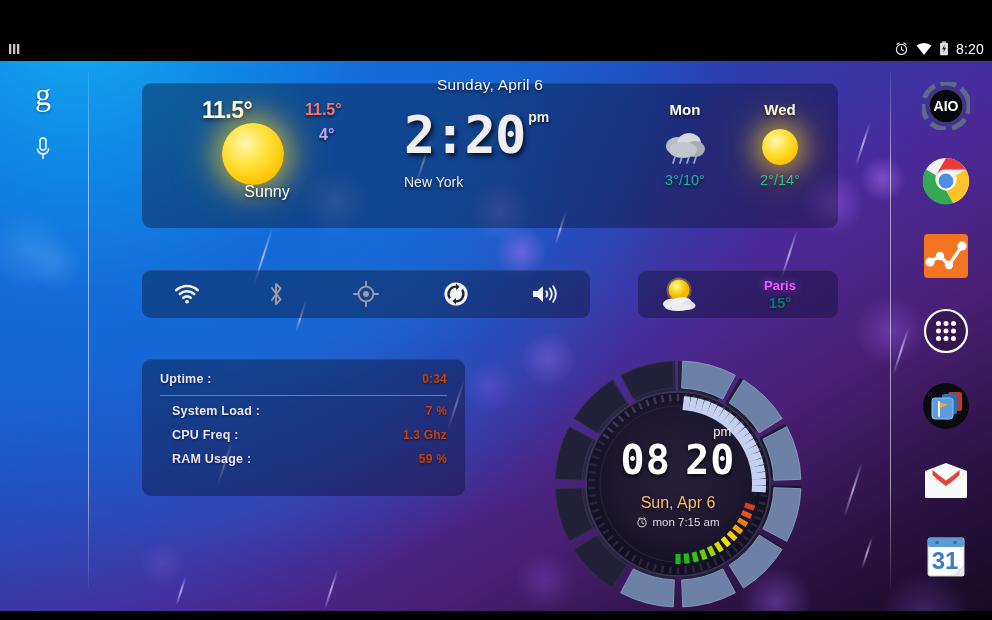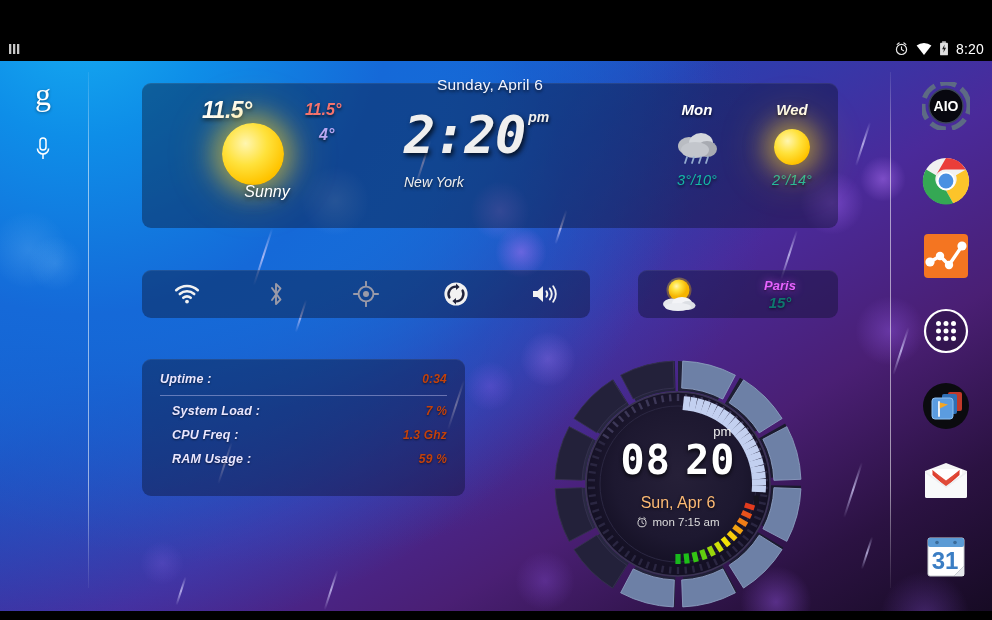--- a/index.html
+++ b/index.html
@@ -51,21 +51,20 @@
     color:#fff; font-family:"Liberation Serif", serif; font-size:32px; line-height:1;
     text-shadow:0 1px 3px rgba(0,0,0,.45); text-align:center; cursor:pointer;
   }
   .mic-wrap { margin-top:26px; display:flex; justify-content:center; cursor:pointer; }
 
   
   .panel {
     position:absolute; border-radius:9px;
     background:rgba(10,16,40,.40);
     box-shadow:inset 0 1px 0 rgba(255,255,255,.07);
-    font-style:italic;
   }
 
   
   #weather { left:142px; top:47px; width:696px; height:145px; z-index:10; }
   #weather-date {
     position:absolute; left:142px; top:40px; width:696px; text-align:center;
     color:#f2f4ff; font-size:15.5px; letter-spacing:.2px; z-index:12;
     text-shadow:0 2px 3px rgba(0,0,0,.6);
   }
   .sun-ico { position:relative; border-radius:50%;
@@ -84,21 +83,21 @@
   }
   #w-clock {
     position:absolute; left:262px; top:26px; width:200px; text-align:left; color:#efefef;
   }
   .bigtime {
     font-family:"DejaVu Sans Mono", monospace; font-size:52px; font-weight:bold; line-height:1;
     letter-spacing:-1px; text-shadow:2px 3px 5px rgba(0,0,0,.75); display:inline-block;
   }
   .ampm { font-size:14px; font-weight:bold; vertical-align:top; margin-left:3px; color:#efefef; text-shadow:1px 2px 3px rgba(0,0,0,.7); }
   #w-city { margin-top:13px; font-size:14px; color:#eee; text-shadow:0 2px 3px rgba(0,0,0,.6); }
-  #w-forecast { position:absolute; right:8px; top:18px; display:flex; gap:19px; }
+  #w-forecast { position:absolute; right:20px; top:18px; display:flex; gap:19px; }
   .fc-day { width:76px; text-align:center; }
   .fc-name { color:#fff; font-size:15px; font-weight:bold; text-shadow:0 2px 3px rgba(0,0,0,.65); }
   .fc-ico { height:46px; display:flex; align-items:center; justify-content:center; margin:6px 0 2px; }
   .fc-temp { color:#14b8a6; font-size:14.5px; text-shadow:0 2px 3px rgba(0,0,0,.65); }
 
   
   #toggles { left:142px; top:234px; width:448px; height:48px; display:flex; align-items:center; z-index:10; }
   .tg { flex:1; display:flex; align-items:center; justify-content:center; cursor:pointer; }
 
   

